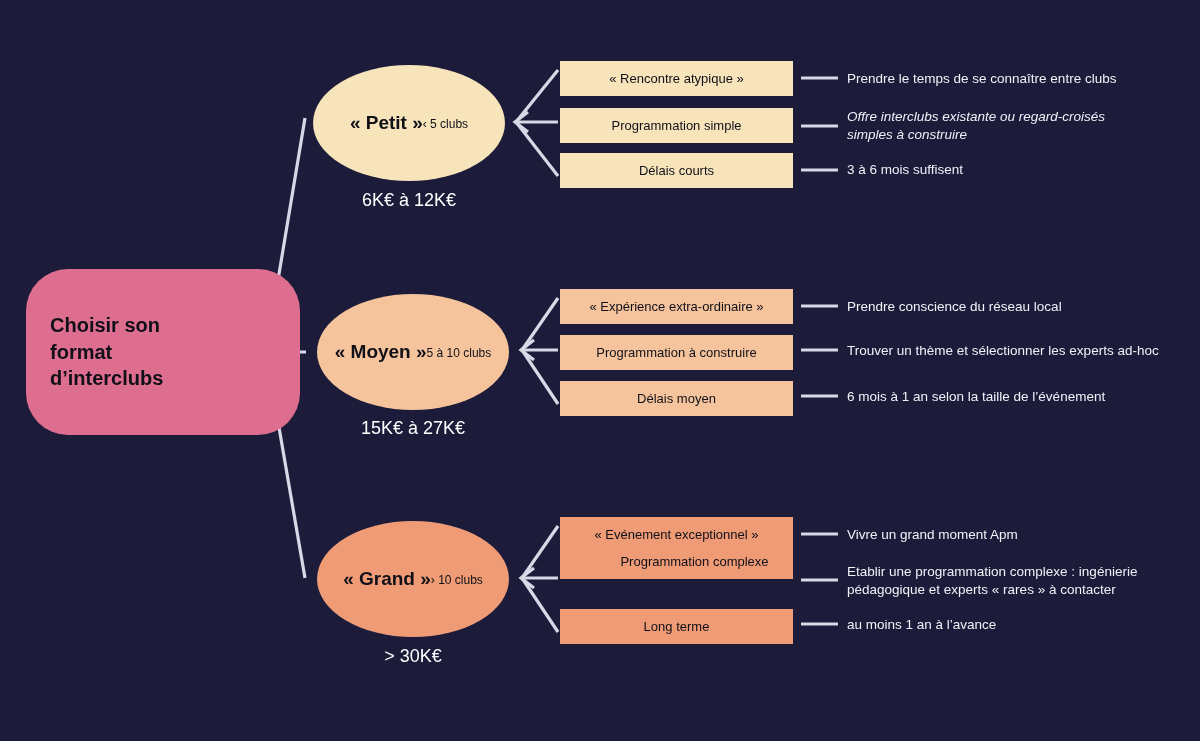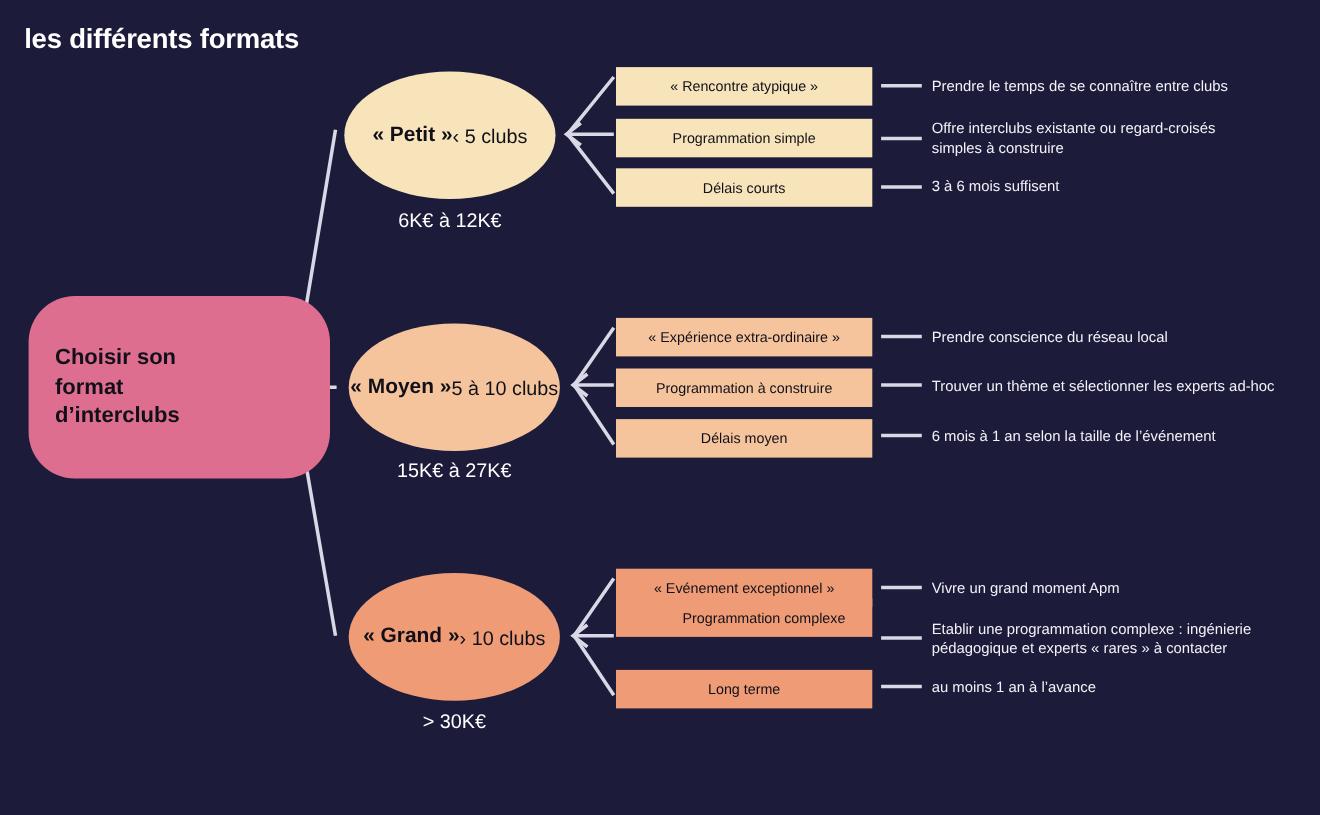--- a/index.html
+++ b/index.html
@@ -78,21 +78,21 @@
     align-items: center;
     color: #111018;
   }
   .format-node .fmt-title {
     font-size: 19px;
     font-weight: bold;
     line-height: 1.15;
     white-space: nowrap;
   }
   .format-node .fmt-sub {
-    font-size: 18px;
+    font-size: 12px;
     font-weight: normal;
     line-height: 1.3;
     margin-top: 3px;
     white-space: nowrap;
   }
   .price-label {
     position: absolute;
     font-size: 18px;
     color: #ffffff;
     text-align: center;
@@ -159,21 +159,20 @@
       <line x1="801" y1="306" x2="838" y2="306"></line>
       <line x1="801" y1="350" x2="838" y2="350"></line>
       <line x1="801" y1="396" x2="838" y2="396"></line>
 
       <line x1="801" y1="534" x2="838" y2="534"></line>
       <line x1="801" y1="580" x2="838" y2="580"></line>
       <line x1="801" y1="624" x2="838" y2="624"></line>
     </g>
   </svg>
 
-  <div class="page-title">les différents formats</div>
 
   <div class="root-node">
     <div class="root-label">Choisir son
 format
 d’interclubs</div>
   </div>
 
   <div class="format-node" style="left:313px; top:65px; width:192px; height:116px; background:#f7e4bb;">
     <div class="fmt-title">« Petit »</div>
     <div class="fmt-sub">‹ 5 clubs</div>
@@ -184,21 +183,21 @@
     <span>« Rencontre atypique »</span>
   </div>
   <div class="attr-box" style="top:108px; background:#f7e4bb;">
     <span>Programmation simple</span>
   </div>
   <div class="attr-box" style="top:153px; background:#f7e4bb;">
     <span>Délais courts</span>
   </div>
 
   <div class="note" style="top:70px;">Prendre le temps de se connaître entre clubs</div>
-  <div class="note" style="top:108px;">Offre interclubs existante ou regard-croisés
+  <div class="note" style="top:108px;font-style:italic;">Offre interclubs existante ou regard-croisés
  simples à construire</div>
   <div class="note" style="top:161px;">3 à 6 mois suffisent</div>
 
   <div class="format-node" style="left:317px; top:294px; width:192px; height:116px; background:#f5c49c;">
     <div class="fmt-title">« Moyen »</div>
     <div class="fmt-sub">5 à 10 clubs</div>
   </div>
   <div class="price-label" style="left:317px; top:418px; width:192px;">15K€ à 27K€</div>
 
   <div class="attr-box" style="top:289px; background:#f5c49c;">

